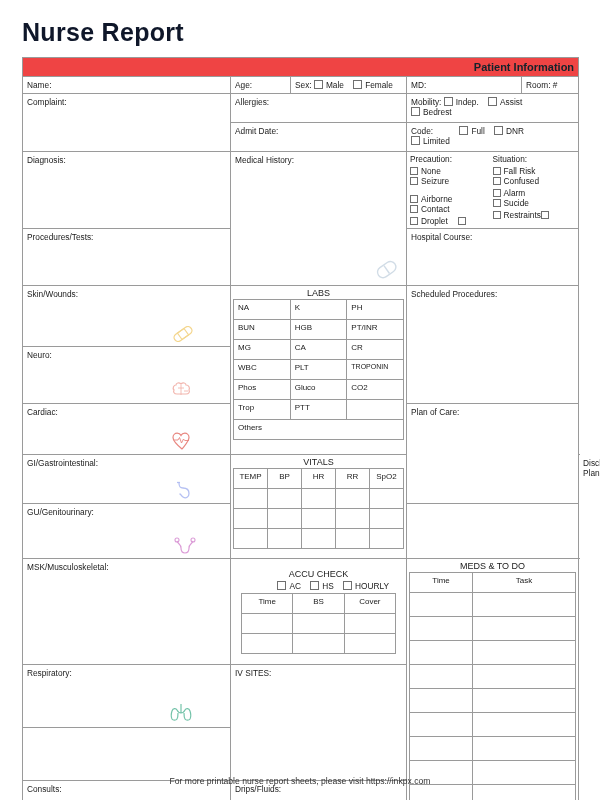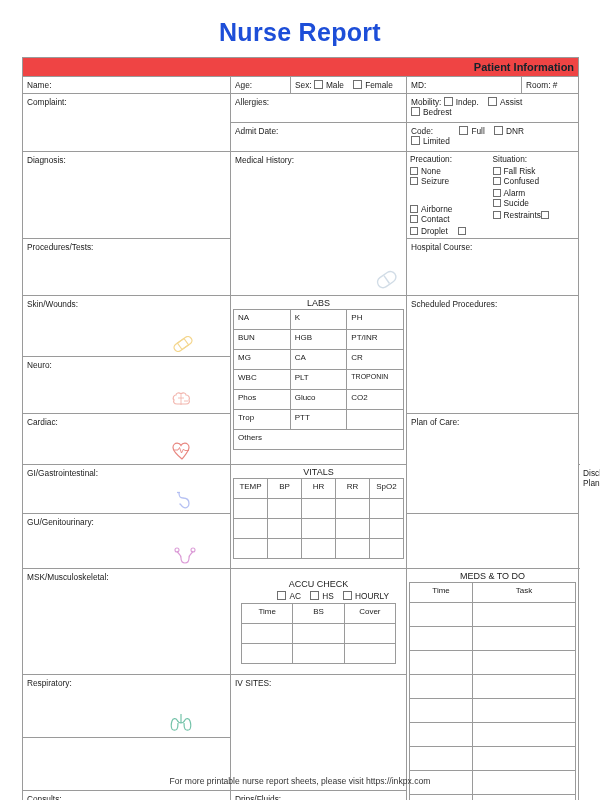--- a/index.html
+++ b/index.html
@@ -16,22 +16,21 @@
     overflow: hidden;
   }
   .page {
     width: 600px;
     height: 800px;
     position: relative;
     box-sizing: border-box;
     padding: 14px 22px 0 22px;
   }
   .title {
-    text-align: center;
-    color: #1d4ed8;
+    color: #0f172a;
     font-size: 25px;
     font-weight: bold;
     letter-spacing: 0.3px;
     margin: 4px 0 10px 0;
   }
   table.form {
     width: 556px;
     border-collapse: collapse;
     table-layout: fixed;
     font-size: 8.2px;
@@ -196,21 +195,21 @@
       <td colspan="3" style="padding:2px 3px">
         <table class="nb" style="width:100%;border-collapse:collapse;table-layout:fixed">
           <tbody>
                 <tr>
             <td class="nb" style="width:50%;vertical-align:top">
               <div class="lbl">Precaution:</div>
               <div class="tiny-chk" style="margin-top:2px">
                 <span class="chk-item" style="width:44px;margin-right:2px"><span class="cb"></span><span>None</span></span>
                 <span class="chk-item"><span class="cb"></span><span>Seizure</span></span>
               </div>
-              <div class="tiny-chk" style="margin-top:18px">
+              <div class="tiny-chk" style="margin-top:8px">
                 <span class="chk-item" style="width:44px;margin-right:2px"><span class="cb"></span><span>Airborne</span></span>
                 <span class="chk-item"><span class="cb"></span><span>Contact</span></span>
               </div>
               <div class="tiny-chk" style="margin-top:2px">
                 <span class="chk-item" style="width:44px;margin-right:2px"><span class="cb"></span><span>Droplet</span></span>
                 <span class="chk-item"><span class="cb"></span><span></span></span>
               </div>
             </td>
             <td class="nb" style="width:50%;vertical-align:top;padding-left:4px">
               <div class="lbl">Situation:</div>

